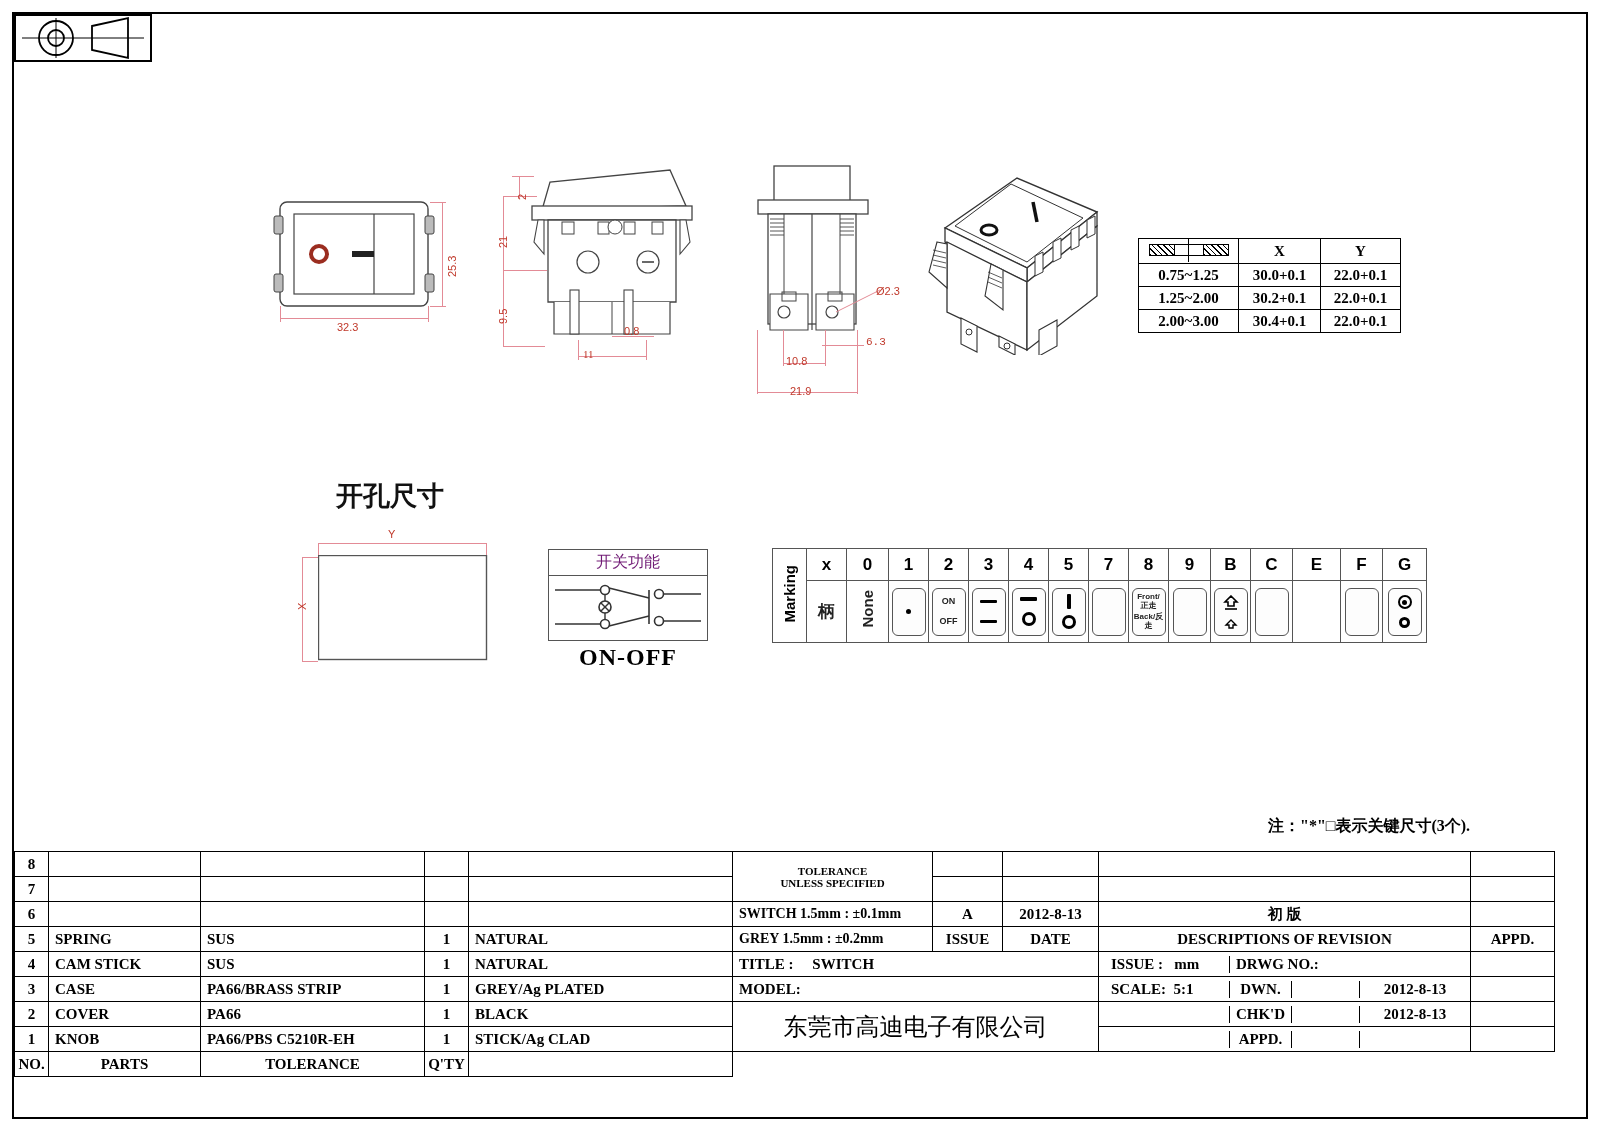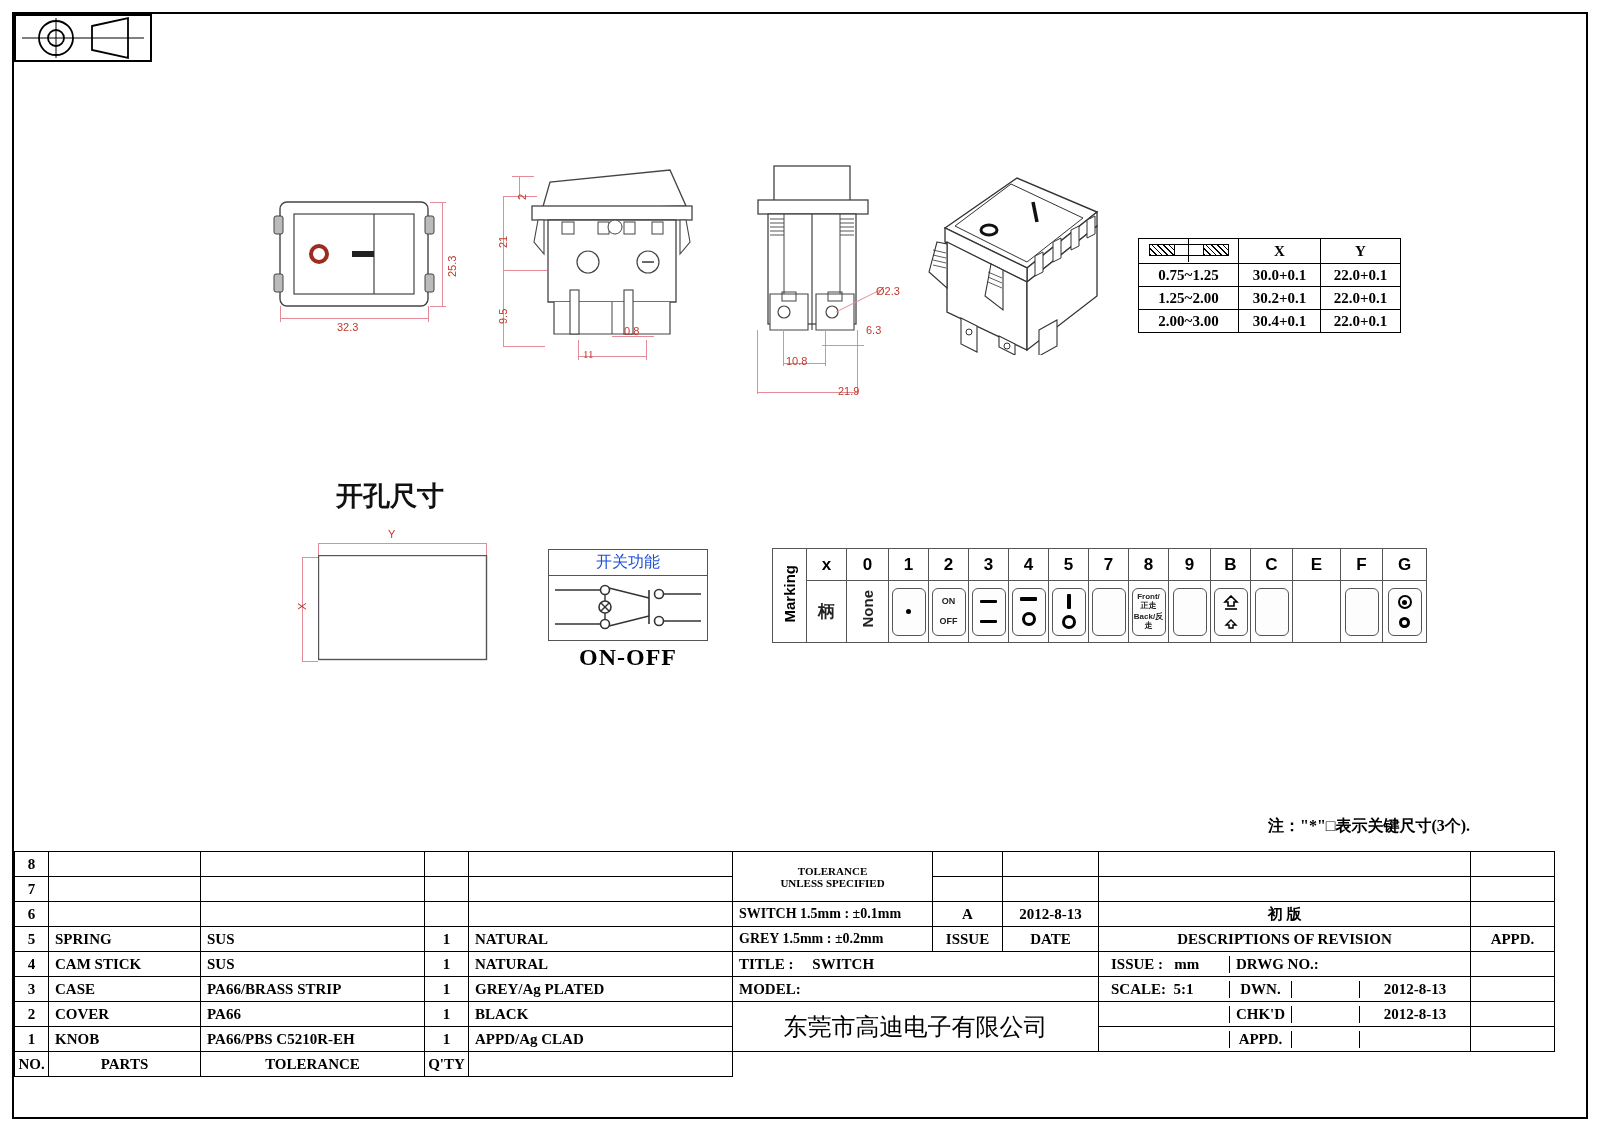--- a/index.html
+++ b/index.html
@@ -145,21 +145,21 @@
   }
   
   #fn-box {
     position: absolute; left: 548px; top: 549px;
     width: 160px; height: 92px;
     border: 1.5px solid #555; background: #fff;
   }
   #fn-box .fn-hdr {
     height: 26px; border-bottom: 1.5px solid #555;
     display:flex; align-items:center; justify-content:center;
-    font-family: "Liberation Sans", sans-serif; font-size: 16px; color:#1d4ed8;
+    font-family: "Liberation Sans", sans-serif; font-size: 16px; color:#701a75;
   }
   #fn-onoff {
     position:absolute; left:548px; top:644px; width:160px;
     text-align:center; font-size: 24px; font-weight: bold;
     font-family: "Liberation Serif", serif; letter-spacing:1px;
   }
 </style>
 </head>
 <body>
 
@@ -272,29 +272,29 @@
       <rect x="38" y="128" width="14" height="9" fill="none" stroke="#444" stroke-width="1"></rect>
       <rect x="84" y="128" width="14" height="9" fill="none" stroke="#444" stroke-width="1"></rect>
       <circle cx="40" cy="148" r="6" fill="none" stroke="#444" stroke-width="1.2"></circle>
       <circle cx="88" cy="148" r="6" fill="none" stroke="#444" stroke-width="1.2"></circle>
 
       <line x1="92" y1="148" x2="136" y2="126" stroke="#e38b96" stroke-width="1"></line>
     </svg>
   </div>
   <span class="dimtxt" style="left:876px; top:285px;">Ø2.3</span>
   <div class="dline h" style="left:822px; top:345px; width:42px;"></div>
-  <span class="dimtxt" style="left:866px; top:324px;">6.3</span>
+  <span class="dimtxt" style="left:866px; top:336px;font-family:Liberation Mono, monospace;">6.3</span>
   <div class="dline h" style="left:783px; top:363px; width:42px;"></div>
   <div class="dline v" style="left:783px; top:330px; height:36px;"></div>
   <div class="dline v" style="left:825px; top:330px; height:36px;"></div>
   <span class="dimtxt" style="left:786px; top:355px;">10.8</span>
   <div class="dline h" style="left:757px; top:392px; width:100px;"></div>
   <div class="dline v" style="left:757px; top:330px; height:64px;"></div>
   <div class="dline v" style="left:857px; top:330px; height:64px;"></div>
-  <span class="dimtxt" style="left:790px; top:385px;margin-left:48px;">21.9</span>
+  <span class="dimtxt" style="left:790px; top:385px;">21.9</span>
 
   <div class="abs" style="left:915px; top:160px;">
     <svg width="200" height="195">
 
       <path d="M30,68 L102,18 L182,52 L112,108 Z" fill="#fff" stroke="#333" stroke-width="1.4"></path>
       <path d="M112,108 L182,52 L182,66 L112,122 Z" fill="#fff" stroke="#333" stroke-width="1.3"></path>
       <path d="M30,68 L112,108 L112,122 L30,82 Z" fill="#fff" stroke="#333" stroke-width="1.3"></path>
 
       <path d="M96,24 L168,58 L112,102 L40,66 Z" fill="none" stroke="#333" stroke-width="1"></path>
 
@@ -671,21 +671,21 @@
         </div>
       </td>
       <td>&nbsp;</td>
     </tr>
 
     <tr class="bomrow">
       <td>1</td>
       <td class="l">KNOB</td>
       <td class="l">PA66/PBS C5210R-EH</td>
       <td>1</td>
-      <td class="l">APPD/Ag CLAD</td>
+      <td class="l">STICK/Ag CLAD</td>
       <td class="l">
         <div style="display:flex">
           <div style="width:124px">&nbsp;</div>
           <div style="border-left:1px solid #000; display:flex; flex:1">
             <div style="width:62px; border-right:1px solid #000; text-align:center">APPD.</div>
             <div style="flex:1; border-right:1px solid #000;"></div>
             <div style="width:110px">&nbsp;</div>
           </div>
         </div>
       </td>

